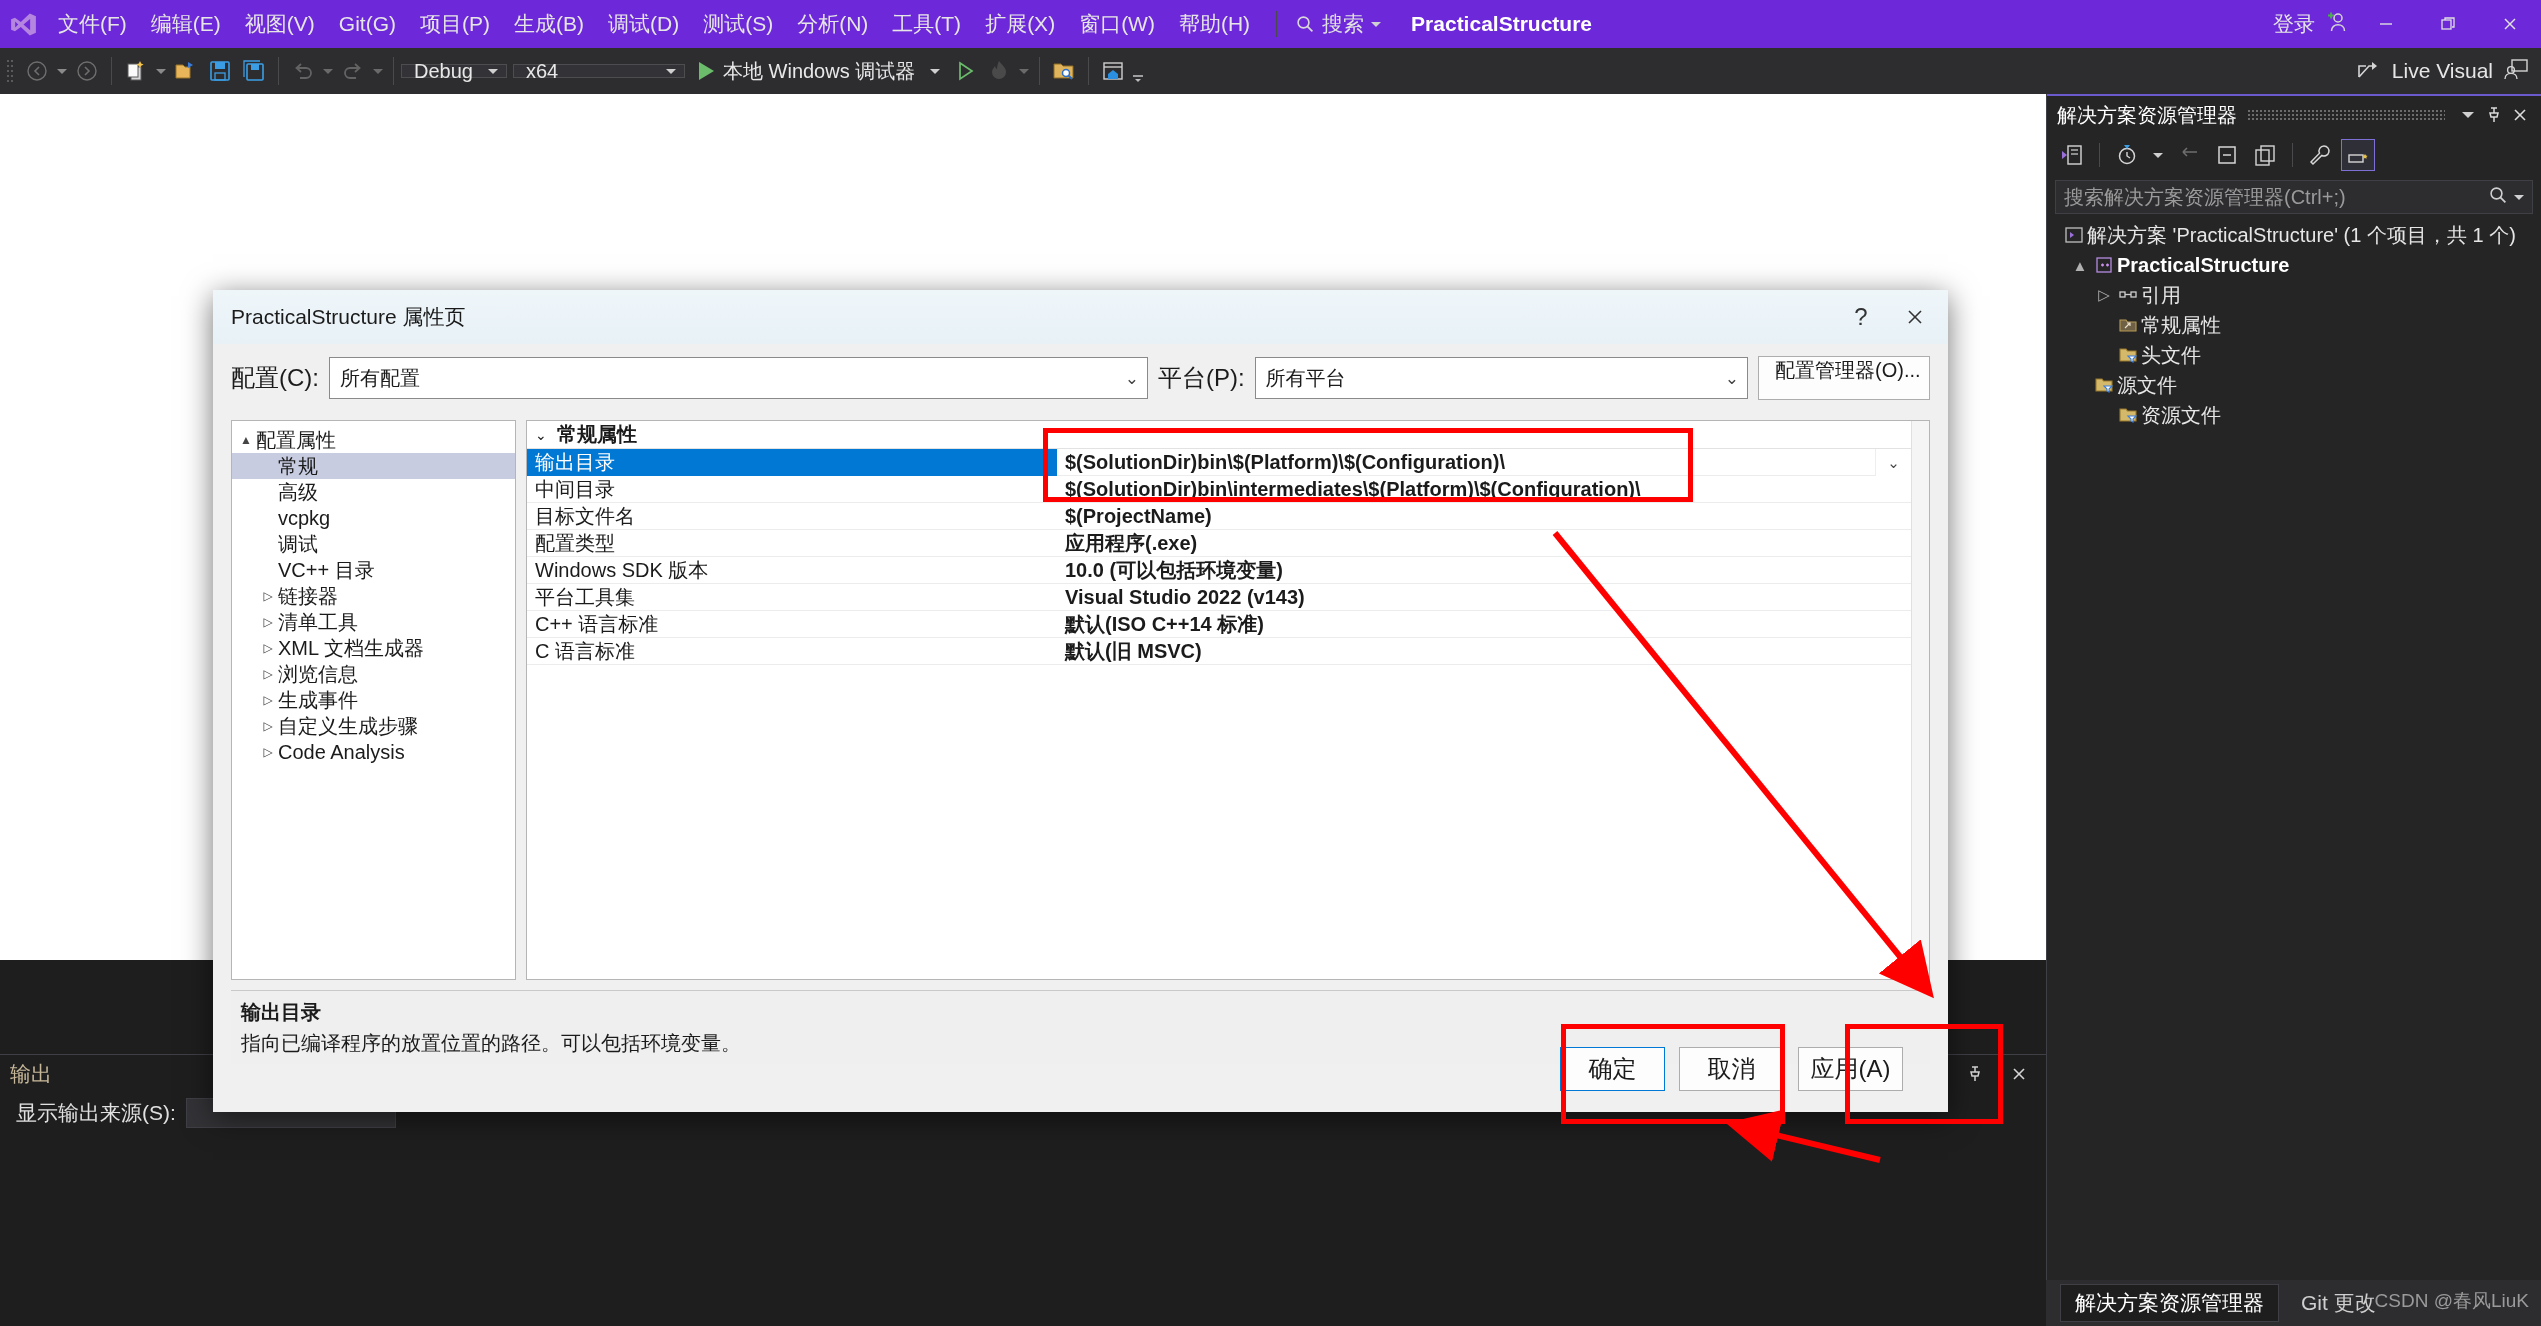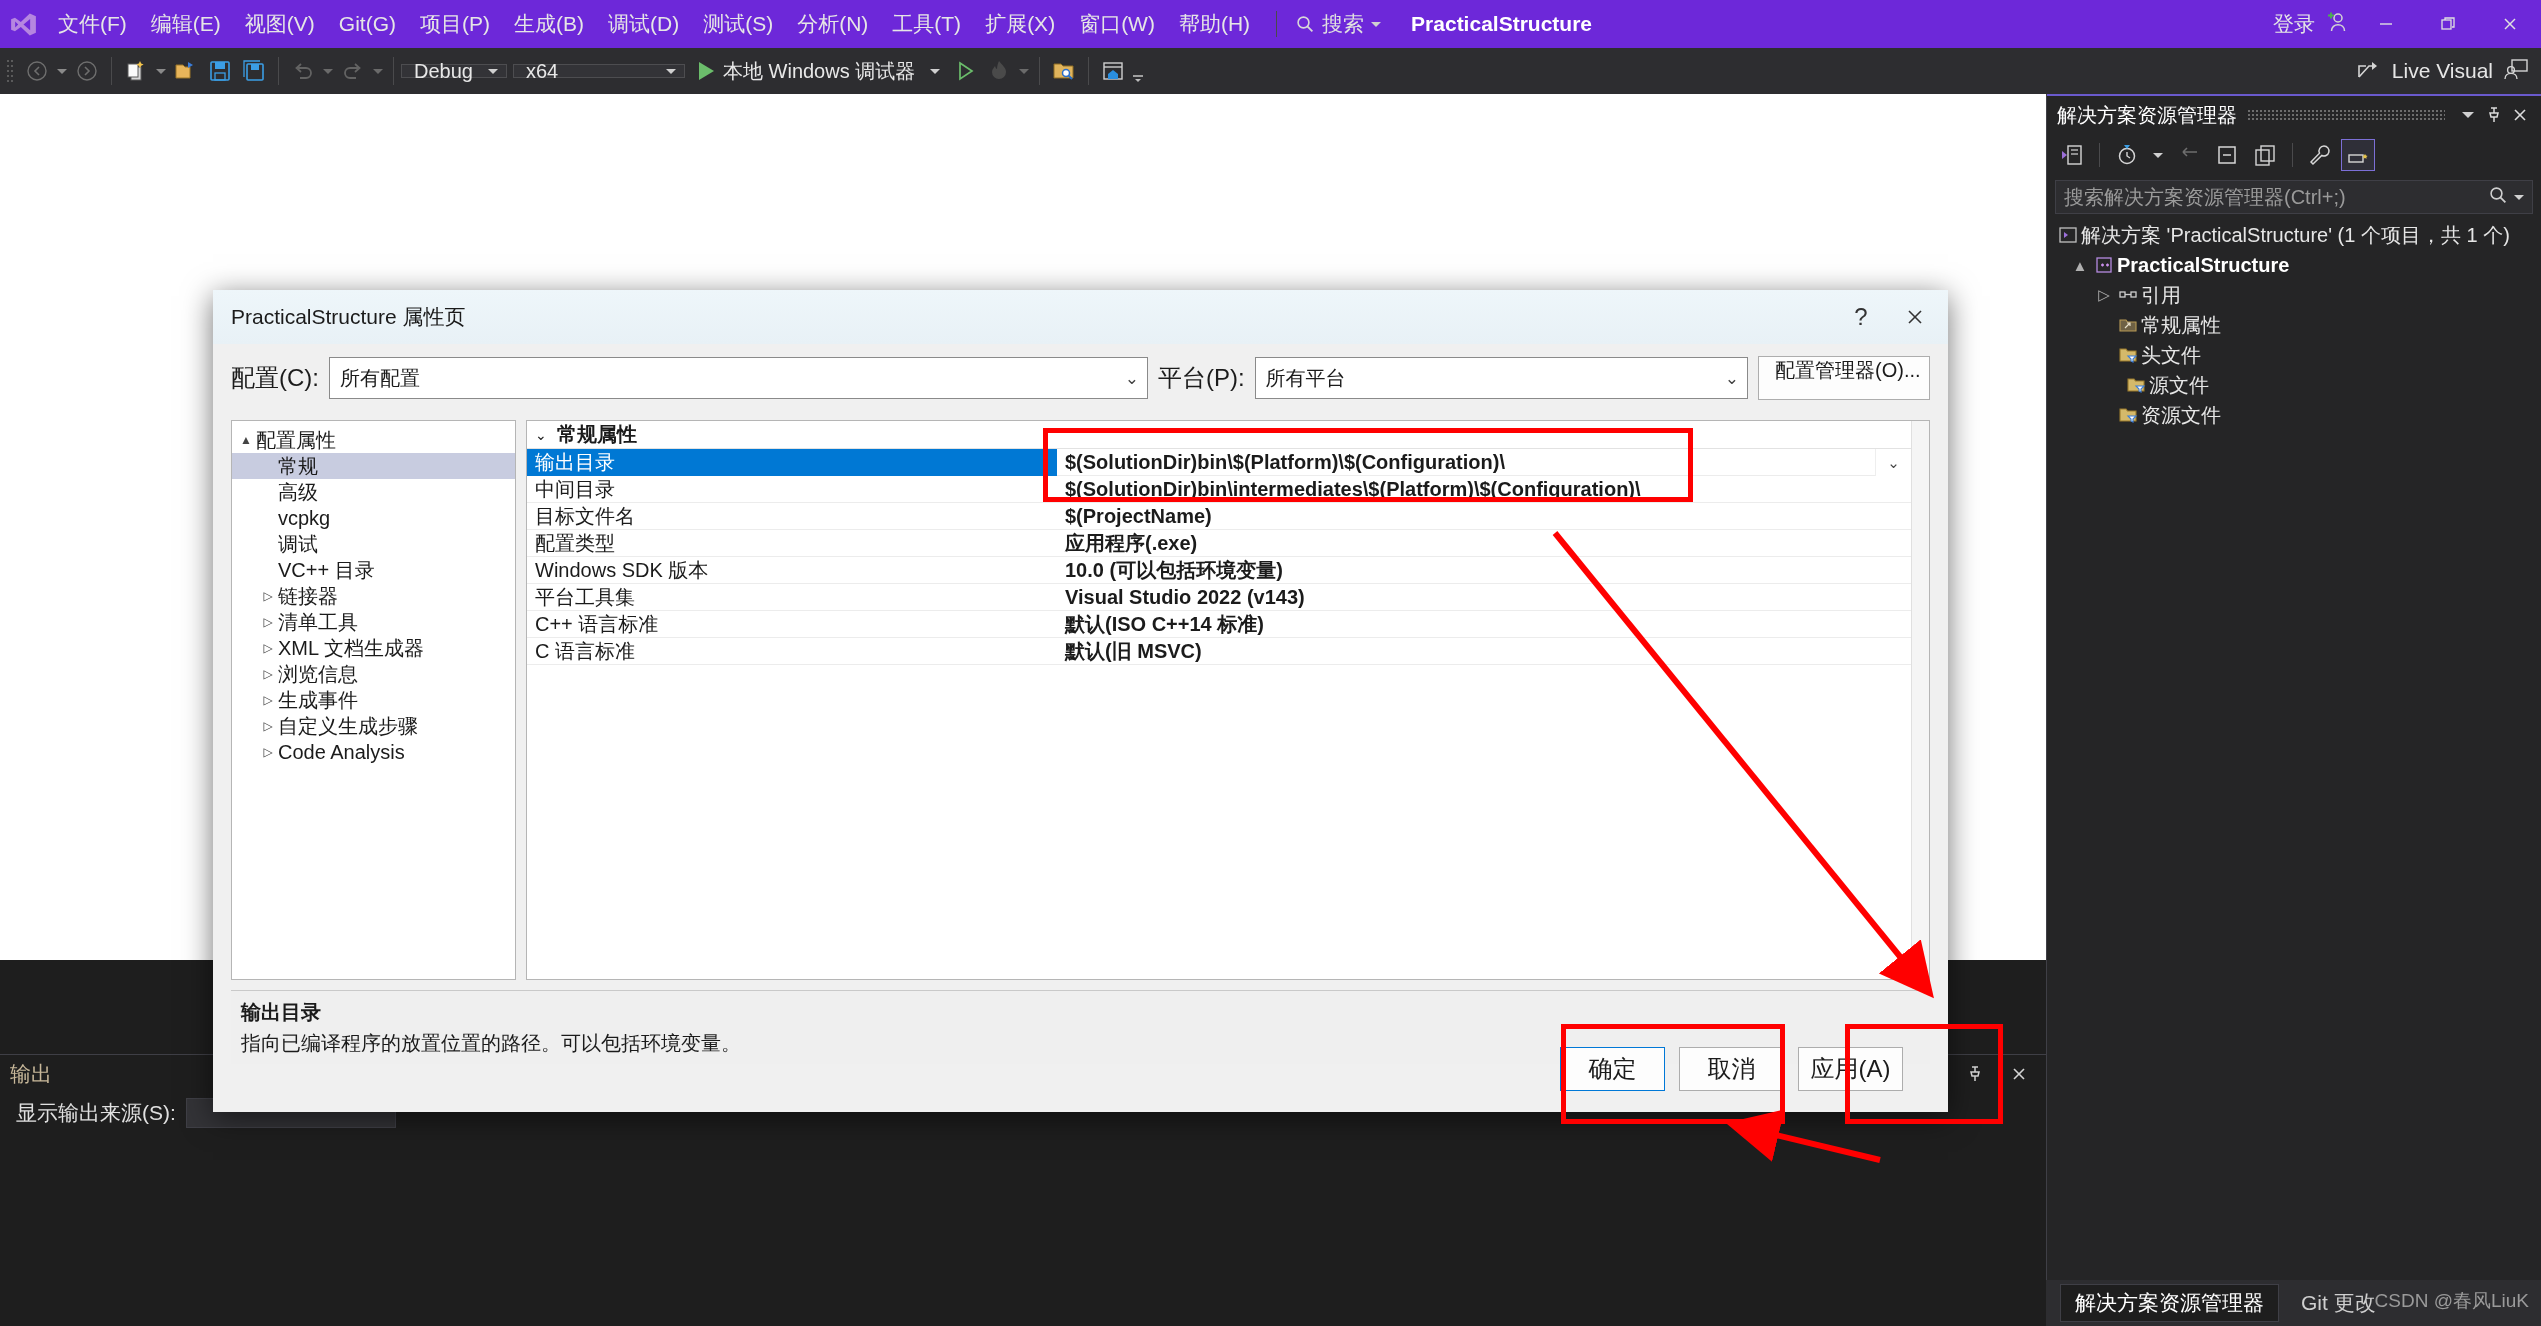--- a/index.html
+++ b/index.html
@@ -497,21 +497,21 @@
     <span>
       <svg width="20" height="20" viewBox="0 0 20 20">
           <circle cx="8.5" cy="8.5" r="5.4" fill="none" stroke="#cfcfcf" stroke-width="1.6"></circle>
           <line x1="12.6" y1="12.6" x2="17.4" y2="17.4" stroke="#cfcfcf" stroke-width="1.8"></line>
         </svg>
     </span>
     <span class="caret-dn" style="margin-left:6px"></span>
   </div>
 
   <div id="soltree">
-    <div class="tn" style="padding-left:8px">
+    <div class="tn" style="padding-left:14px">
       <span class="ic">
         <svg width="20" height="20" viewBox="0 0 20 20">
             <rect x="2" y="3" width="16" height="14" fill="none" stroke="#c0c0c0" stroke-width="1.3"></rect>
             <path d="M6 7l4 3-4 3z" fill="#9b6fd8"></path>
           </svg>
       </span>
       <span>解决方案 'PracticalStructure' (1 个项目，共 1 个)</span>
     </div>
     <div class="tn bold" style="padding-left:22px">
       <span class="exp">▲</span>
@@ -545,21 +545,21 @@
     </div>
     <div class="tn" style="padding-left:68px">
       <span class="ic">
         <svg width="20" height="20" viewBox="0 0 20 20">
             <path d="M2 4h6l1.5 2H18v10H2z" fill="#d5b96a" stroke="#9a7b2d" stroke-width="1.1"></path>
             <path d="M10 11h8l-3 3v3l-2-1v-2z" fill="#fff" stroke="#3b7dd8" stroke-width="1.1"></path>
           </svg>
       </span>
       <span>头文件</span>
     </div>
-    <div class="tn" style="padding-left:76px">
+    <div class="tn" style="padding-left:44px">
       <span class="ic">
         <svg width="20" height="20" viewBox="0 0 20 20">
             <path d="M2 4h6l1.5 2H18v10H2z" fill="#d5b96a" stroke="#9a7b2d" stroke-width="1.1"></path>
             <path d="M10 11h8l-3 3v3l-2-1v-2z" fill="#fff" stroke="#3b7dd8" stroke-width="1.1"></path>
           </svg>
       </span>
       <span>源文件</span>
     </div>
     <div class="tn" style="padding-left:68px">
       <span class="ic">

